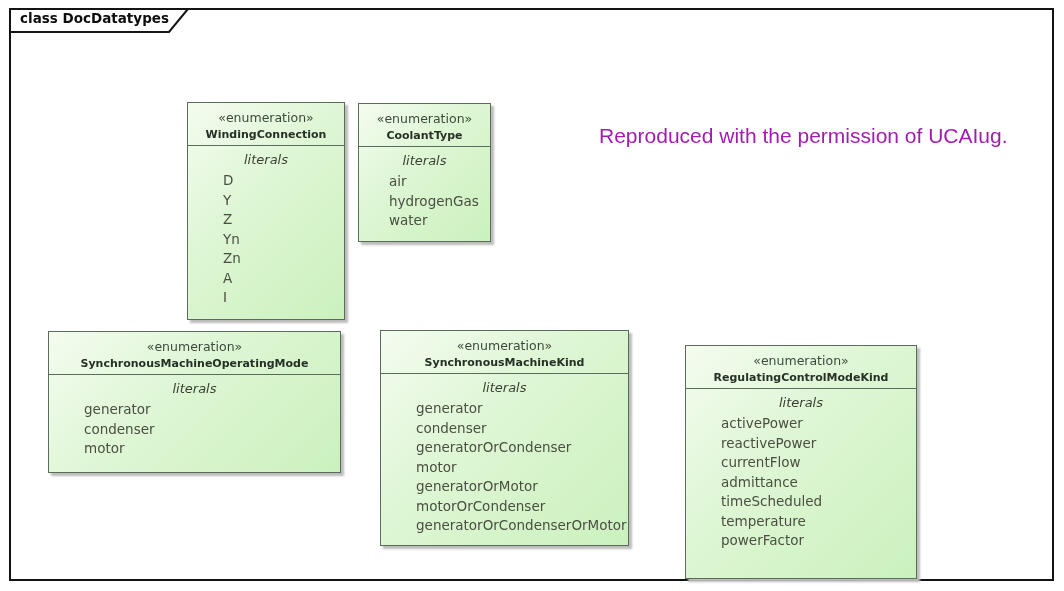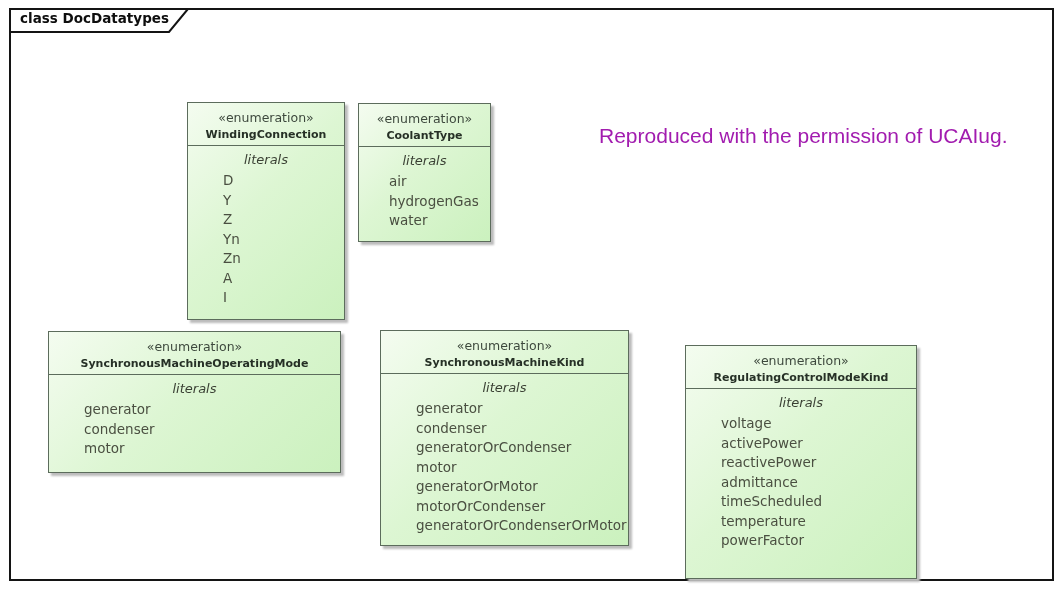--- a/index.html
+++ b/index.html
@@ -138,22 +138,22 @@
 </div>
 
 <div class="enum-box" id="box-regulating">
   <div class="enum-header">
     <div class="enum-stereotype">«enumeration»</div>
     <div class="enum-name">RegulatingControlModeKind</div>
   </div>
   <div class="enum-body">
     <div class="literals-label">literals</div>
     <div class="literals-list">
-        <div class="literal">voltage</div>
         <div class="literal">activePower</div>
         <div class="literal">reactivePower</div>
+        <div class="literal">currentFlow</div>
         <div class="literal">admittance</div>
         <div class="literal">timeScheduled</div>
         <div class="literal">temperature</div>
         <div class="literal">powerFactor</div>
       </div>
   </div>
 </div>
 
 </body></html>

